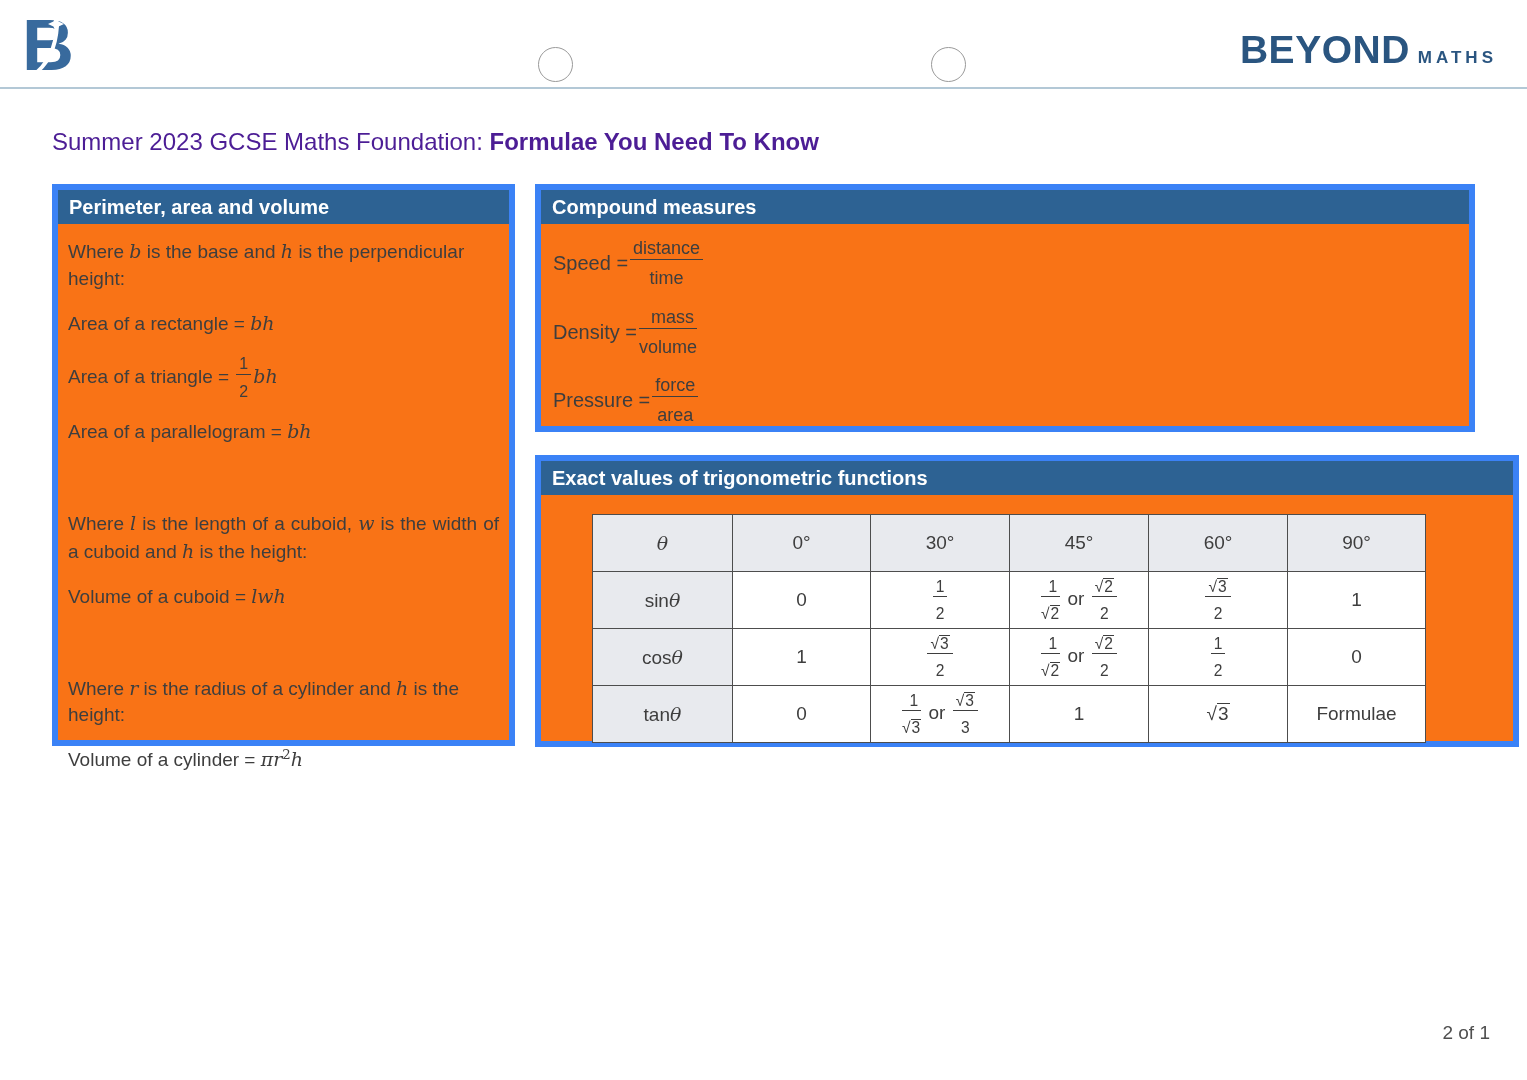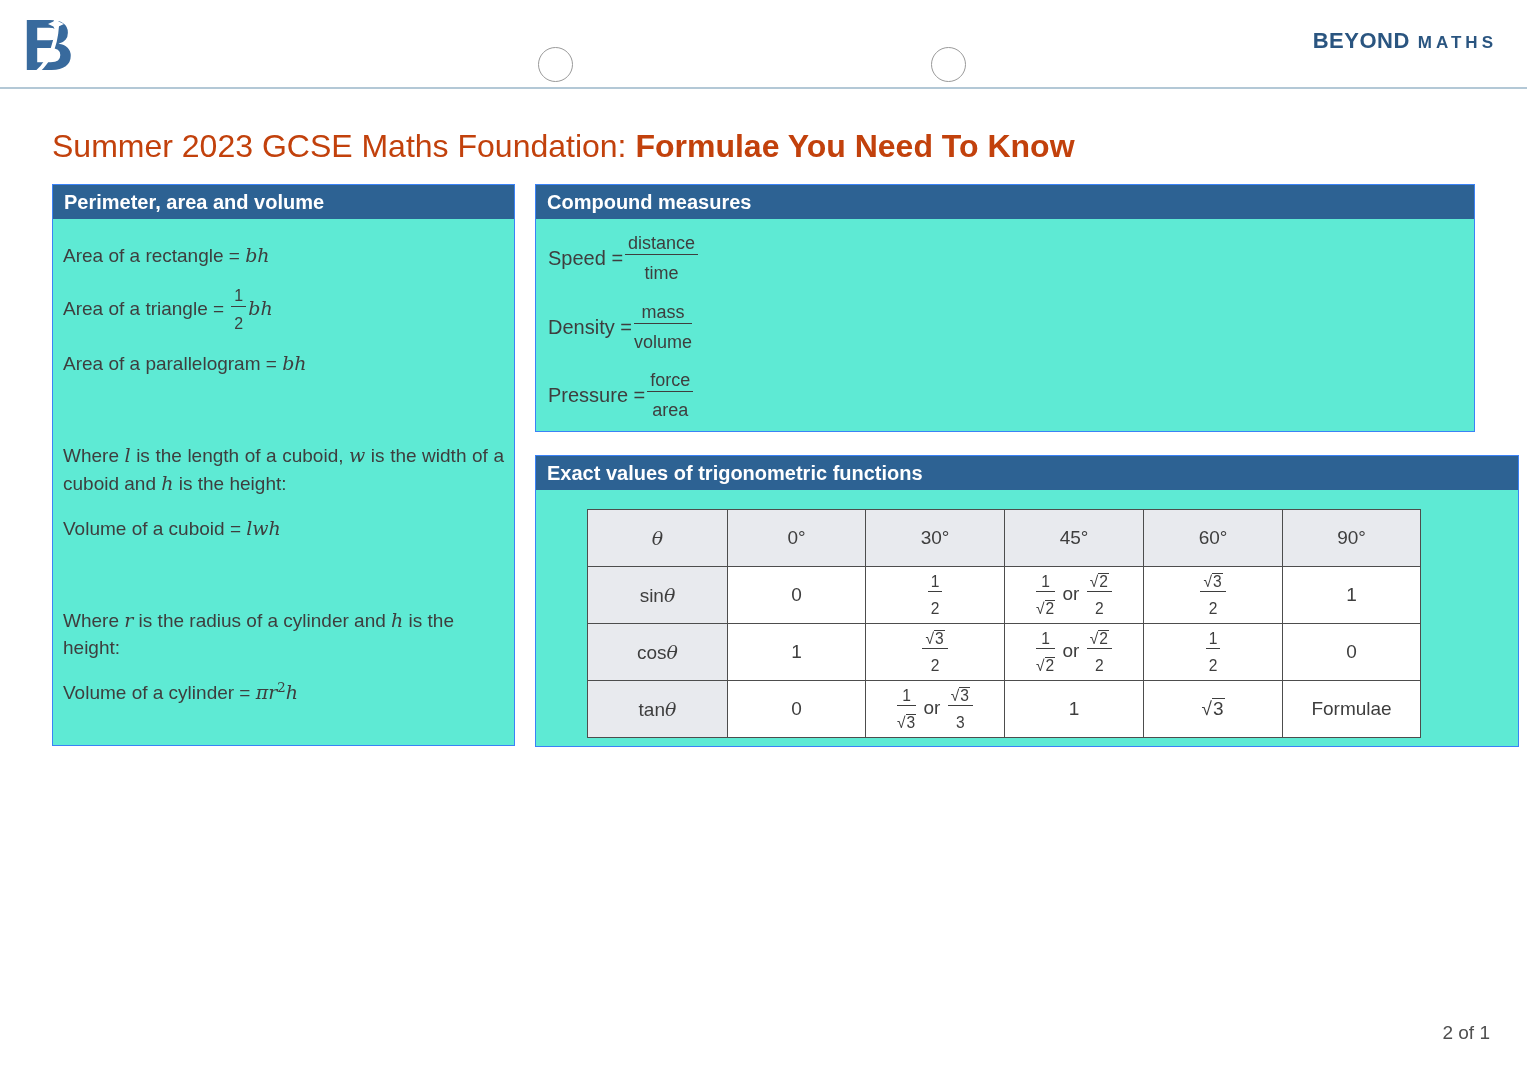--- a/index.html
+++ b/index.html
@@ -6,43 +6,43 @@
   .page{
     position:relative;width:1527px;height:1080px;background:#ffffff;
     font-family:"Liberation Sans",sans-serif;color:#3e3e3e;overflow:hidden;
   }
   
   .logo{position:absolute;left:25px;top:10px;width:54px;height:68px;}
   .punch{position:absolute;width:33px;height:33px;border:1.5px solid #9a9a9a;border-radius:50%;background:#fff;top:47px;}
   .punch.left{left:538px;}
   .punch.right{left:931px;}
   .brand{position:absolute;right:30px;top:28px;color:#2a5580;white-space:nowrap;}
-  .brand-main{font-size:22px;font-weight:bold;letter-spacing:0.5px;}
+  .brand-main{font-size:39px;font-weight:bold;letter-spacing:0.5px;}
   .brand-sub{font-size:17px;font-weight:bold;letter-spacing:4px;margin-left:8px;}
   .header-rule{position:absolute;left:0;top:87px;width:1527px;border-top:2px solid #b3c8d6;}
   
-  .doc-title{position:absolute;left:52px;top:128px;font-size:32px;color:#c2410c;white-space:nowrap;}
+  .doc-title{position:absolute;left:52px;top:128px;font-size:24px;color:#4c1d95;white-space:nowrap;}
   .doc-title .bold{font-weight:bold;}
   
-  .panel{position:absolute;border:1px solid #3b82f6;background:#5eead4;box-sizing:border-box;}
+  .panel{position:absolute;border:6px solid #3b82f6;background:#f97316;box-sizing:border-box;}
   .panel-header{background:#2d6293;color:#ffffff;font-weight:bold;font-size:20px;height:34px;line-height:34px;
     padding:0 11px;box-sizing:border-box;}
   .panel-pav{left:52px;top:184px;width:463px;height:562px;}
   .panel-cm{left:535px;top:184px;width:940px;height:248px;}
   .panel-trig{left:535px;top:455px;width:984px;height:292px;}
   .panel-body{padding:6px 10px;font-size:19px;line-height:1.42;}
   .panel-body p{margin:17px 0 0 0;}
   .panel-body p.first{margin-top:8px;}
   .panel-body p.gap-lg{margin-top:64px;}
   .justify{text-align:justify;}
   
   .mvar{font-family:"DejaVu Serif",serif;font-style:italic;}
   sup.msup{font-family:"DejaVu Serif",serif;font-size:0.7em;}
   .frac{display:inline-block;text-align:center;vertical-align:middle;font-size:0.84em;line-height:1.12;margin:0 2px;}
-  .frac .num{display:block;border-bottom:1.5px solid currentColor;padding:0 3px 1px 3px;}
+  .frac .num{display:block;border-bottom:1.5px solid currentColor;padding:0 3px 1px 3px;text-align:right;}
   .frac .den{display:block;padding-top:8px;}
   .sqrt{white-space:nowrap;}
   .sqrt .rad{display:inline-block;border-top:1.4px solid currentColor;line-height:1.05;padding:0 1px;}
   
   .cm-row{margin:0 0 0 2px;display:flex;align-items:center;height:46px;}
   .cm-row.r1{margin-top:16px;}
   .cm-row.r2{margin-top:23px;}
   .cm-row.r3{margin-top:22px;}
   .cm-row .frac{font-size:0.9em;}
   .cm-body{padding:0 10px;font-size:20px;}
@@ -76,20 +76,21 @@
   </div>
   <div class="header-rule"></div>
 
   <h1 class="doc-title" style="margin:0;font-weight:normal;">
     <span>Summer 2023 GCSE Maths Foundation: </span><span class="bold">Formulae You Need To Know</span>
   </h1>
 
   <div class="panel panel-pav">
     <div class="panel-header">Perimeter, area and volume</div>
     <div class="panel-body">
+      <p class="first">Where <span class="mvar">b</span> is the base and <span class="mvar">h</span> is the perpendicular height:</p>
       <p>Area of a rectangle = <span class="mvar">bh</span></p>
       <p>Area of a triangle = <span class="frac"><span class="num">1</span><span class="den">2</span></span><span class="mvar">bh</span></p>
       <p>Area of a parallelogram = <span class="mvar">bh</span></p>
       <p class="gap-lg justify">Where <span class="mvar">l</span> is the length of a cuboid, <span class="mvar">w</span> is the width of a cuboid and <span class="mvar">h</span> is the height:</p>
       <p>Volume of a cuboid = <span class="mvar">lwh</span></p>
       <p class="gap-lg">Where <span class="mvar">r</span> is the radius of a cylinder and <span class="mvar">h</span> is the height:</p>
       <p>Volume of a cylinder = <span class="mvar">πr</span><sup class="msup">2</sup><span class="mvar">h</span></p>
     </div>
   </div>
 

